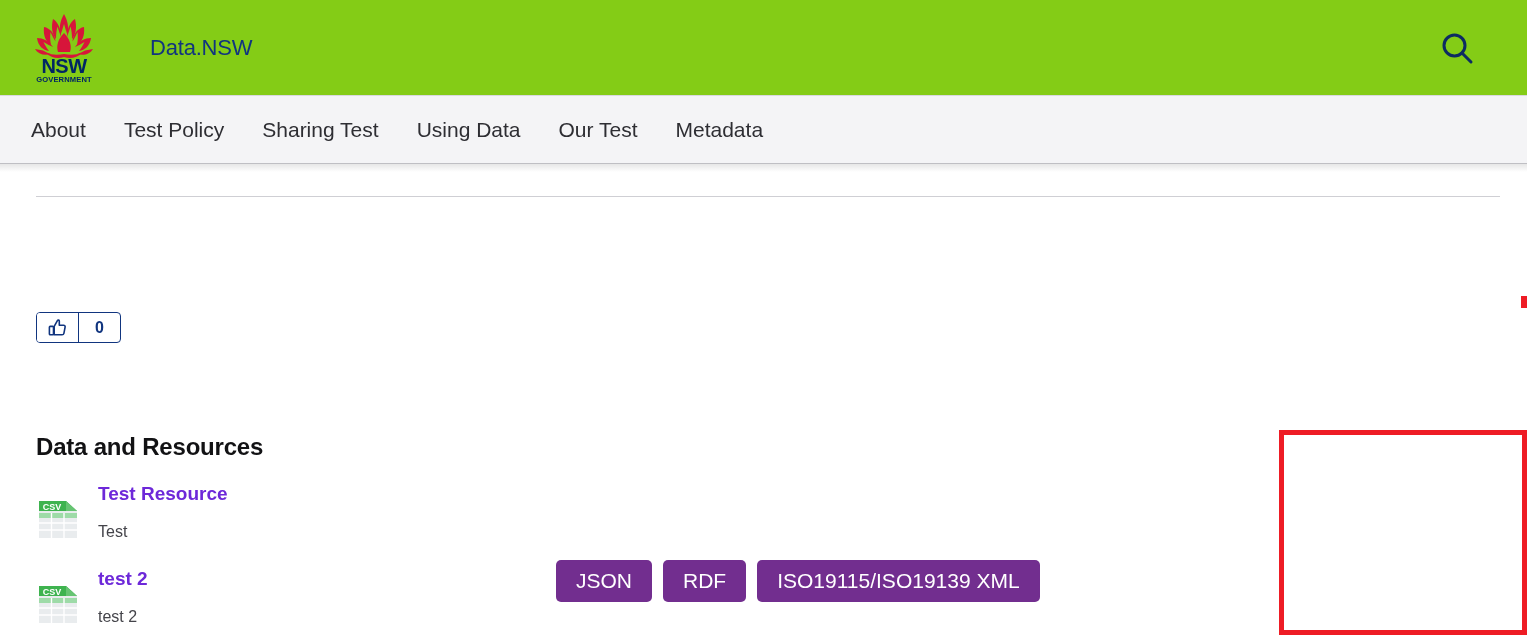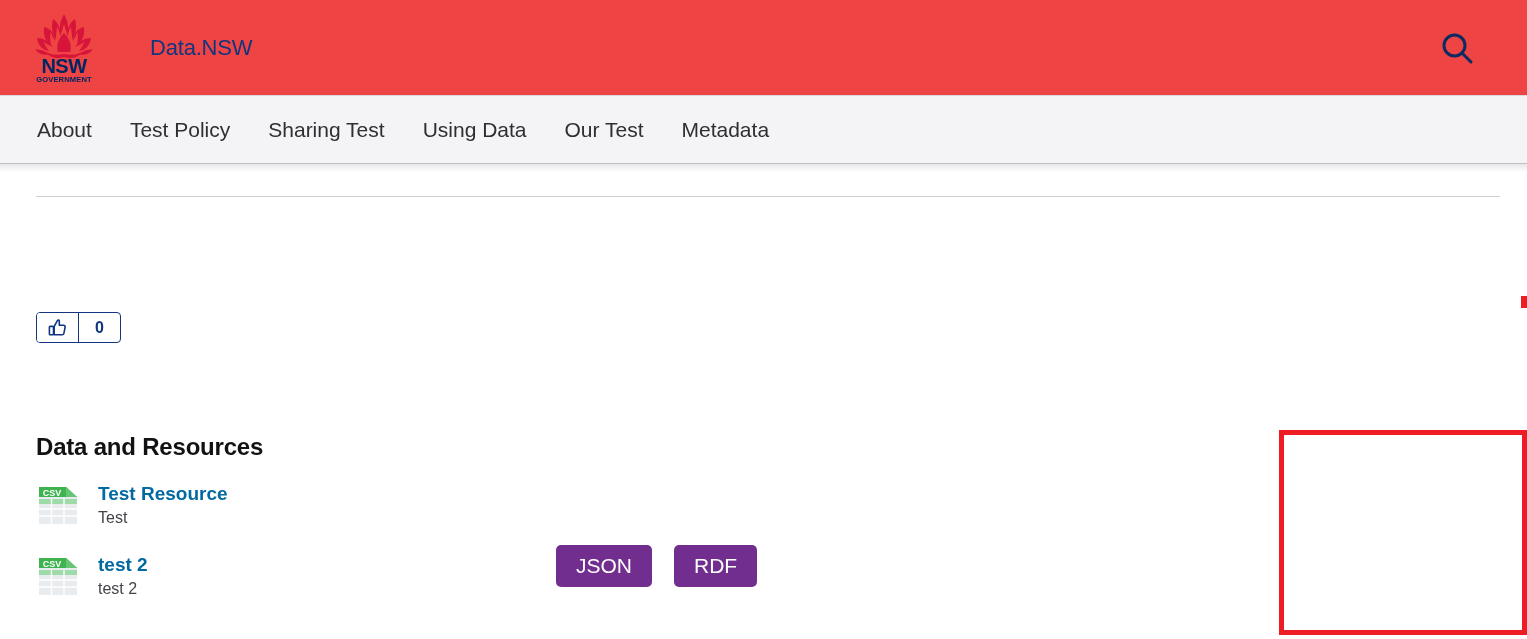--- a/index.html
+++ b/index.html
@@ -8,21 +8,21 @@
     width: 1527px; height: 639px;
     background: #ffffff;
     font-family: "Liberation Sans", sans-serif;
     overflow: hidden;
   }
 
   
   .site-header {
     position: relative;
     height: 95px;
-    background: #ef4444;
+    background: #84cc16;
     display: flex;
     align-items: center;
     padding: 0 0 0 16px;
   }
   .logo-wrap {
     width: 72px; height: 74px;
     display: flex; flex-direction: column;
     align-items: center; justify-content: flex-start;
     margin-left: 12px;
   }
@@ -44,21 +44,21 @@
   }
 
   
   .main-nav {
     height: 69px;
     background: #f4f4f6;
     border-top: 1px solid #d9d9de;
     border-bottom: 1px solid #d5d5da;
     display: flex;
     align-items: center;
-    padding-left: 18px;
+    padding-left: 12px;
     position: relative;
     z-index: 3;
   }
   .main-nav::after {
     content: "";
     position: absolute;
     left: 0; right: 0; bottom: -9px;
     height: 9px;
     background: linear-gradient(to bottom, rgba(0,0,0,0.11), rgba(0,0,0,0));
     pointer-events: none;
@@ -115,23 +115,23 @@
   }
   .like-count {
     width: 41px;
     display: flex; align-items: center; justify-content: center;
     font-size: 16px; font-weight: bold; color: #11357f;
   }
 
   .format-btns {
     position: absolute;
     left: 556px;
-    top: 349px;
+    top: 364px;
     display: flex;
-    gap: 22px;
+    gap: 11px;
   }
   .fmt-btn {
     background: #722e8f;
     color: #ffffff;
     border: none;
     border-radius: 5px;
     font-size: 21px;
     padding: 0 20px;
     height: 42px;
     line-height: 42px;
@@ -155,27 +155,27 @@
   .csv-icon {
     width: 44px; height: 44px;
     flex: 0 0 44px;
     margin-right: 18px;
     position: relative;
   }
   .res-text { padding-top: 1px; }
   .res-name {
     font-size: 19px;
     font-weight: bold;
-    color: #0369a1;
+    color: #6d28d9;
     line-height: 1.15;
   }
   .res-desc {
     font-size: 16px;
     color: #44444a;
-    margin-top: 4px;
+    margin-top: 18px;
   }
 
   
   .red-box {
     position: absolute;
     border: 5px solid #ee1c25;
     pointer-events: none;
     z-index: 10;
   }
   .red-box-main {
@@ -252,20 +252,21 @@
           <rect x="1.4" y="7.4" width="4.1" height="8.4" rx="0.8" fill="none" stroke="#11357f" stroke-width="1.6"></rect>
         </svg>
       </button>
       <div class="like-count">0</div>
     </div>
   </section>
 
   <div class="format-btns">
     <button class="fmt-btn">JSON</button>
     <button class="fmt-btn">RDF</button>
+    <button class="fmt-btn">ISO19115/ISO19139 XML</button>
   </div>
 
   <section class="resources-block">
     <h2 class="section-title">Data and Resources</h2>
 
     <div class="res-list">
 
       <div class="res-item">
         <span class="csv-icon">
           <svg width="44" height="44" viewBox="0 0 44 44">

